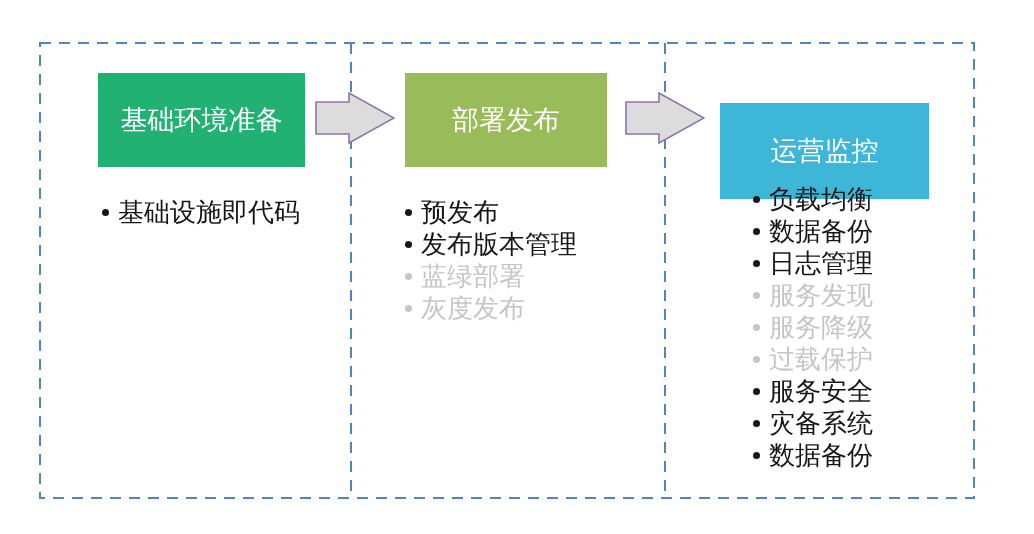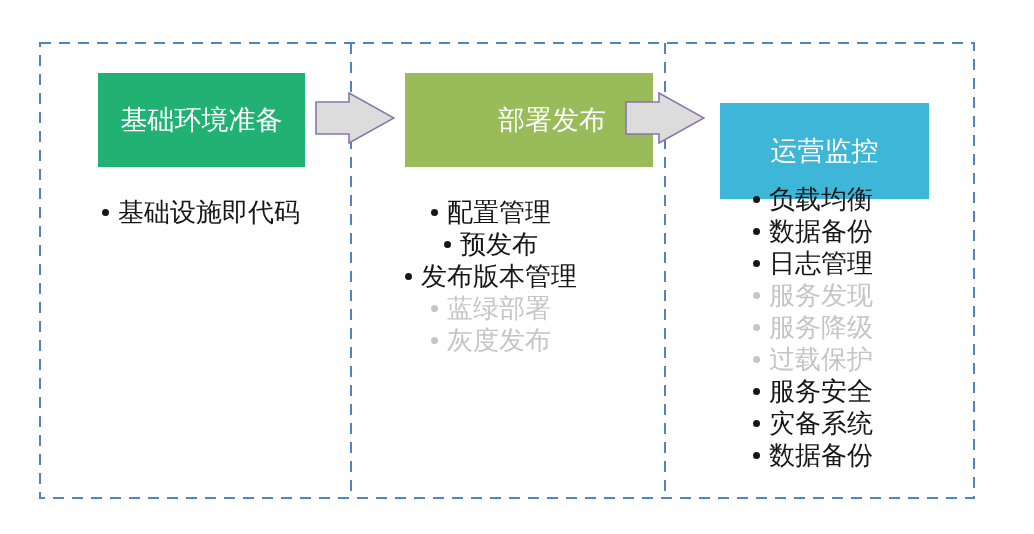--- a/index.html
+++ b/index.html
@@ -16,21 +16,21 @@
   .panel-2 { left: 351px; width: 314px; }
   .panel-3 { left: 665px; width: 310px; }
   .hdr {
     position: absolute;
     display: flex; align-items: center; justify-content: center;
     color: #ffffff; font-size: 27px; white-space: nowrap;
   }
   .hdr-1 { left: 59px; top: 31px; width: 207px; height: 94px; }
   .hdr-2 { left: 54px; top: 31px; width: 202px; height: 94px; }
   .hdr-3 { left: 55px; top: 29px; width: 209px; height: 96px; margin-top: 32px; }
-  .list { position: absolute; display: flex; flex-direction: column; align-items: center; }
+  .list { position: absolute; display: flex; flex-direction: column; }
   .list-1 { left: 63px; top: 154px; }
   .list-2 { left: 54px; top: 154px; }
   .list-3 { left: 88px; top: 141px; }
   .li {
     display: flex; align-items: center;
     height: 32px; font-size: 26px; color: #161616;
     white-space: nowrap;
   }
   .li .dot {
     width: 7px; height: 7px; border-radius: 50%;
@@ -56,28 +56,24 @@
   </div>
   <div class="list list-1">
     <div class="li">
       <span class="dot"></span>
       <span>基础设施即代码</span>
     </div>
   </div>
 </div>
 
 <div class="panel panel-2">
-  <div class="hdr hdr-2" style="background: rgb(154, 187, 90); padding-left: 46px;">
+  <div class="hdr hdr-2" style="background: rgb(154, 187, 90);">
     <span>部署发布</span>
   </div>
   <div class="list list-2">
-    <div class="li">
-      <span class="dot"></span>
-      <span>配置管理</span>
-    </div>
     <div class="li">
       <span class="dot"></span>
       <span>预发布</span>
     </div>
     <div class="li">
       <span class="dot"></span>
       <span>发布版本管理</span>
     </div>
     <div class="li disabled">
       <span class="dot"></span>

